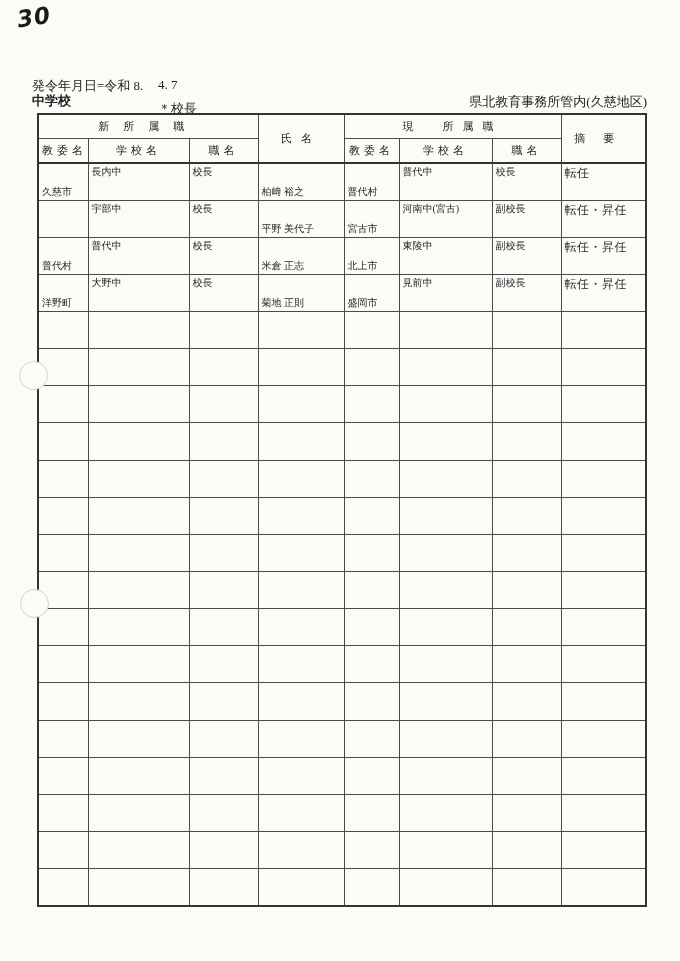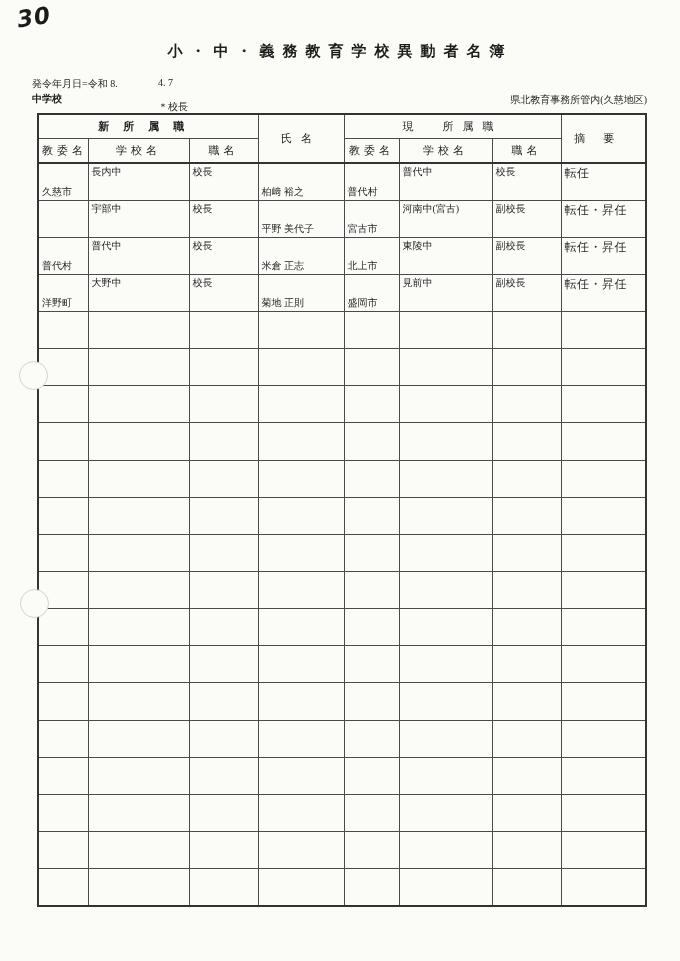--- a/index.html
+++ b/index.html
@@ -24,21 +24,21 @@
   
   .doc-title{
     position:absolute;top:42px;left:0;width:100%;
     text-align:center;
     font-size:15px;font-weight:600;
     letter-spacing:8px;
     color:#1d1d1d;
     white-space:nowrap;
   }
   
-  .meta{position:absolute;font-size:10px;color:#1f1f1f;white-space:pre;}
+  .meta{position:absolute;font-size:13px;color:#1f1f1f;white-space:pre;}
   .m-date-label{left:32px;top:77px;}
   .m-date-value{left:158px;top:77px;}
   .m-level{left:32px;top:92px;font-weight:bold;}
   .m-filter{left:158px;top:100px;}
   .m-office{right:33px;top:93px;}
   
   .tbl-wrap{position:absolute;left:37px;top:113px;}
   table.roster{
     border-collapse:collapse;table-layout:fixed;
     width:608px;height:785px;
@@ -53,21 +53,21 @@
   table.roster{border:2px solid #333;}
   thead{border-bottom:2px solid #333;}
   thead th{
     font-weight:normal;
     font-size:11px;
     text-align:center;
     vertical-align:middle;
     color:#1c1c1c;
     height:21px;
   }
-  th.h-group{letter-spacing:14px;font-weight:bold;}
+  th.h-group{letter-spacing:14px;}
   th.h-group2{letter-spacing:9px;}
   th.h-name{letter-spacing:9px;text-align:center;}
   th.h-remarks{letter-spacing:18px;margin-left:42px;}
   th.h-sub{letter-spacing:4px;}
   tbody tr{height:37.15px;}
   tbody td{font-size:10px;color:#1e1e1e;}
   td.c-board,td.c-name,td.c-board2{vertical-align:bottom;padding-bottom:2px;}
   td.c-school,td.c-title,td.c-school2,td.c-title2{vertical-align:top;padding-top:2px;}
   td.c-note{vertical-align:top;font-size:12px;padding-top:3px;color:#2b2b2b;letter-spacing:0.5px;}
   td.c-board{padding-left:1px;margin-top:44px;}
@@ -82,21 +82,20 @@
   .hole-top{left:19px;top:361px;}
   .hole-bottom{left:20px;top:589px;}
 </style>
 </head>
 <body>
 
 <div class="page">
 
   <div class="hw-number">30</div>
 
-  <div class="doc-title">小・中・義務教育学校異動者名簿</div>
 
   <div class="meta m-date-label">発令年月日=令和 8.</div>
   <div class="meta m-date-value">4. 7</div>
   <div class="meta m-level">中学校</div>
   <div class="meta m-filter">＊校長</div>
   <div class="meta m-office">県北教育事務所管内(久慈地区)</div>
 
   <div class="tbl-wrap">
     <table class="roster">
       <colgroup>

